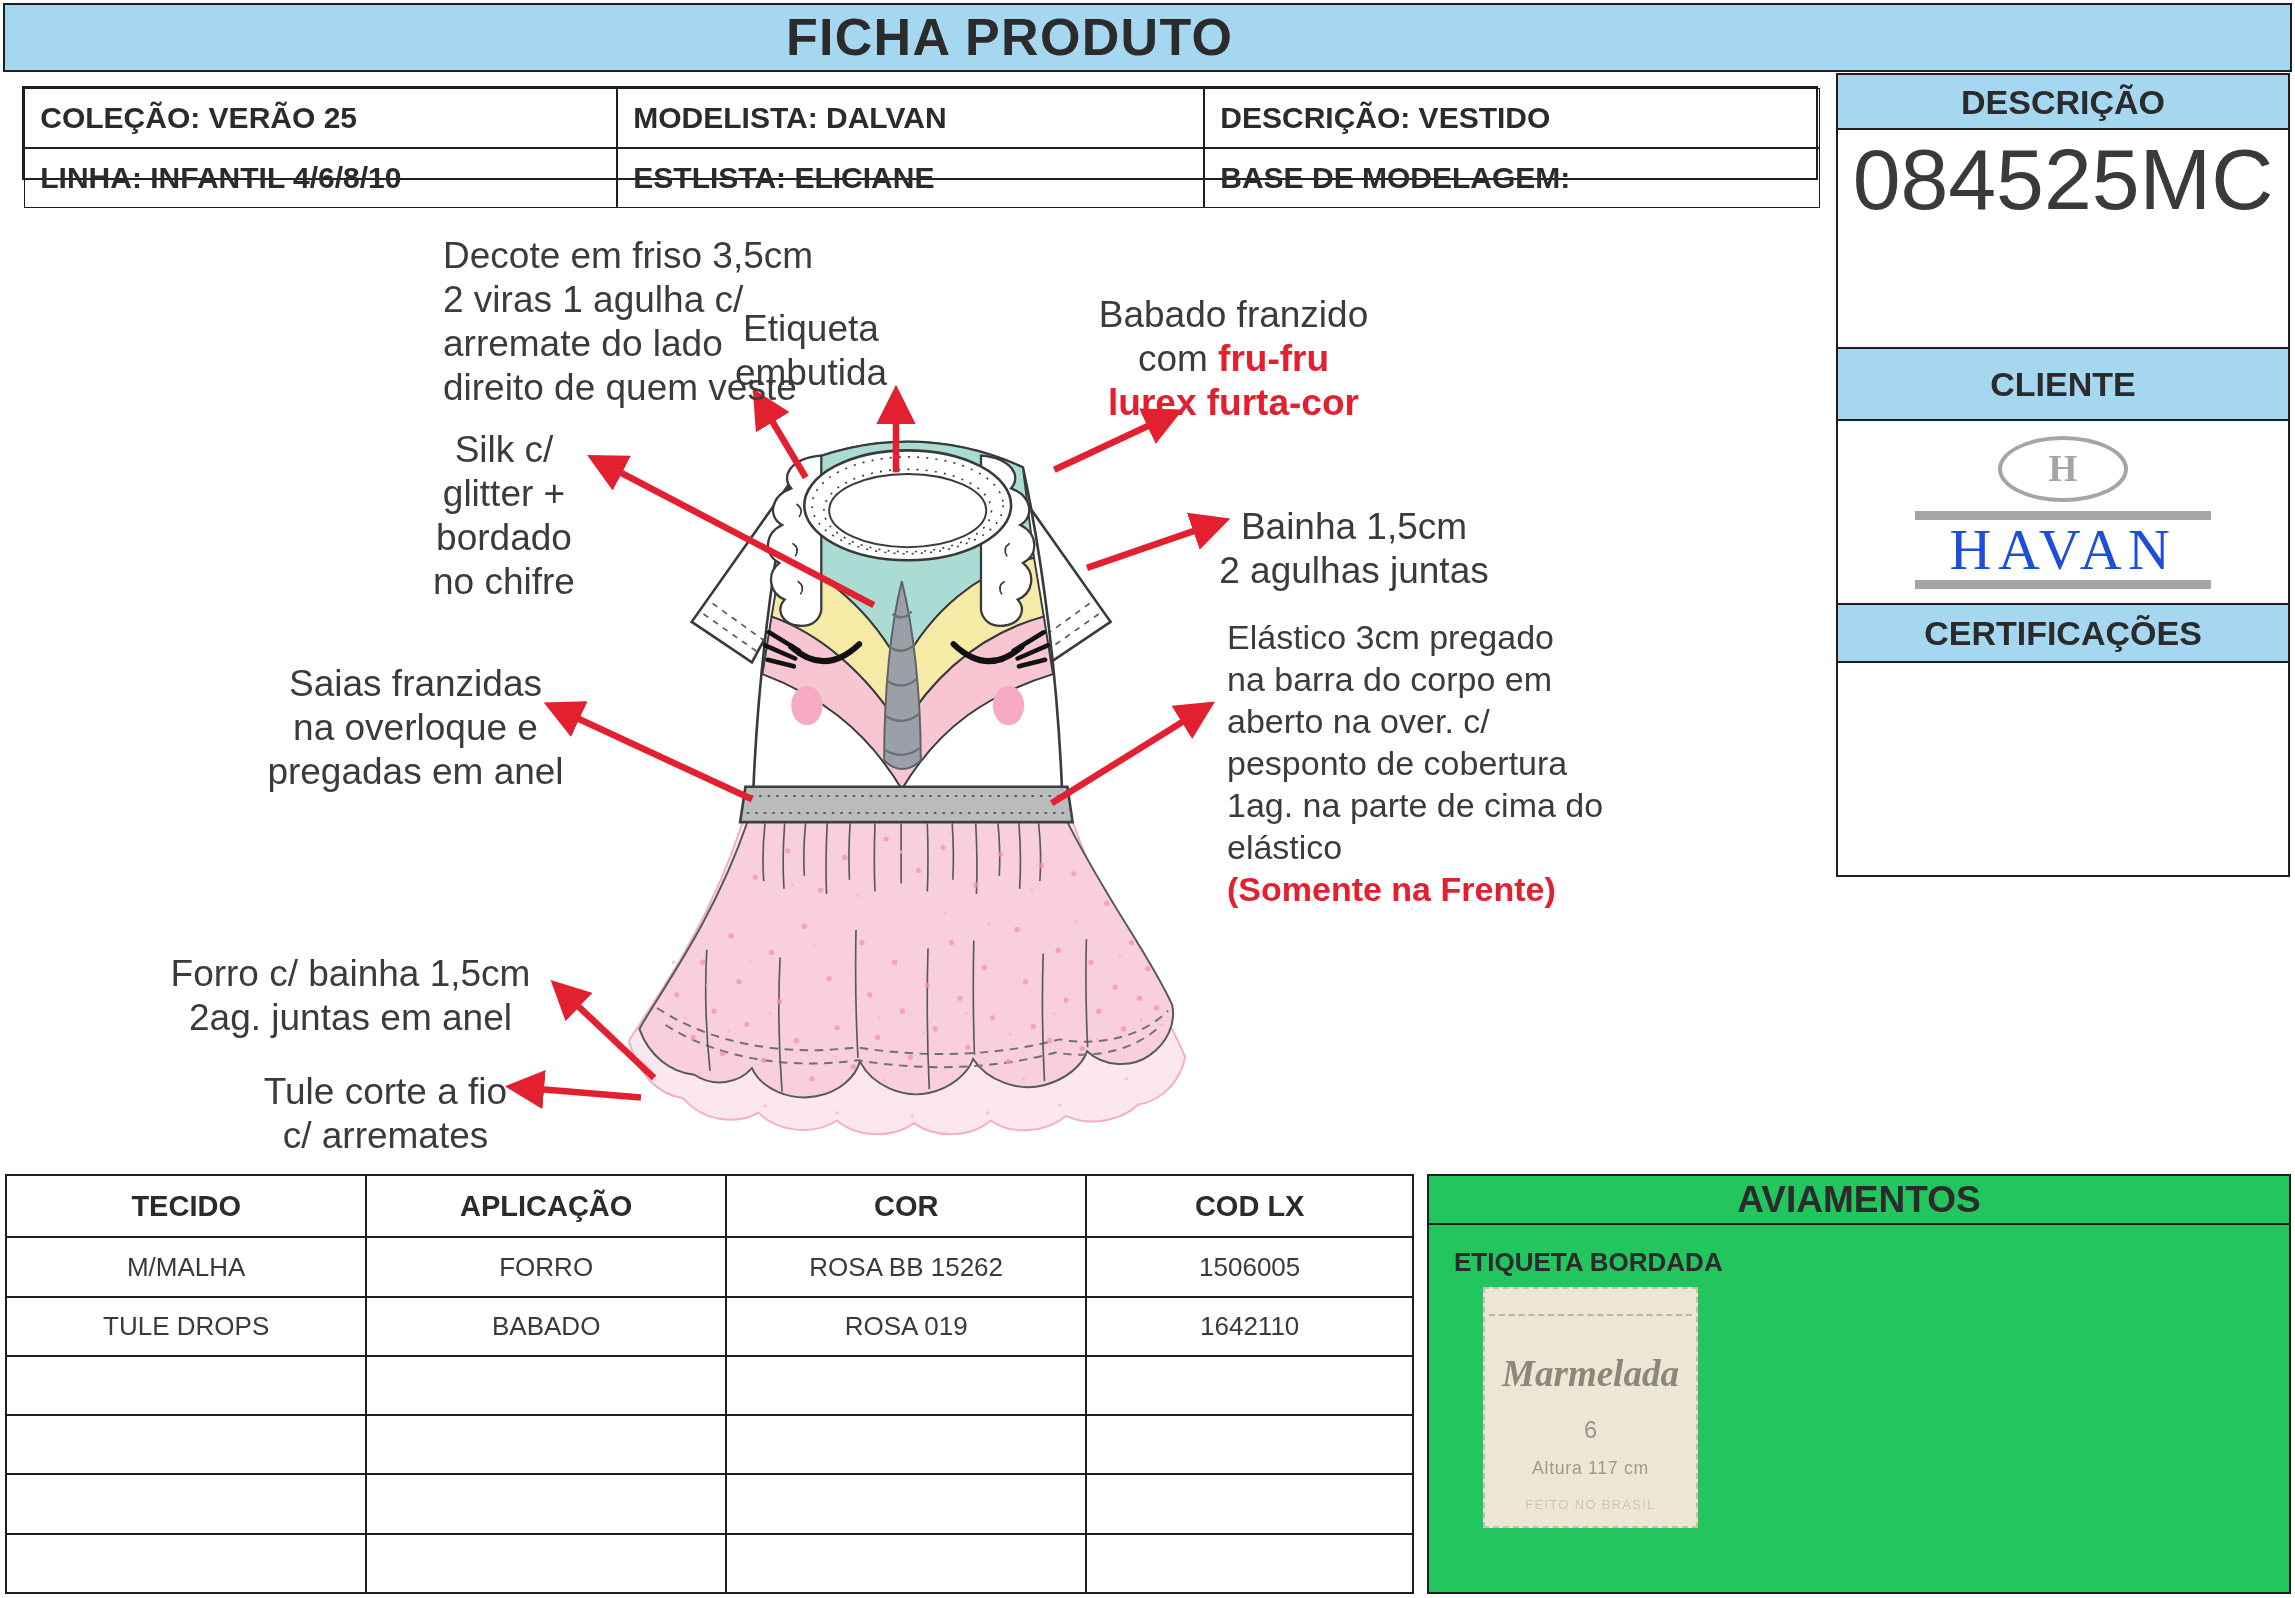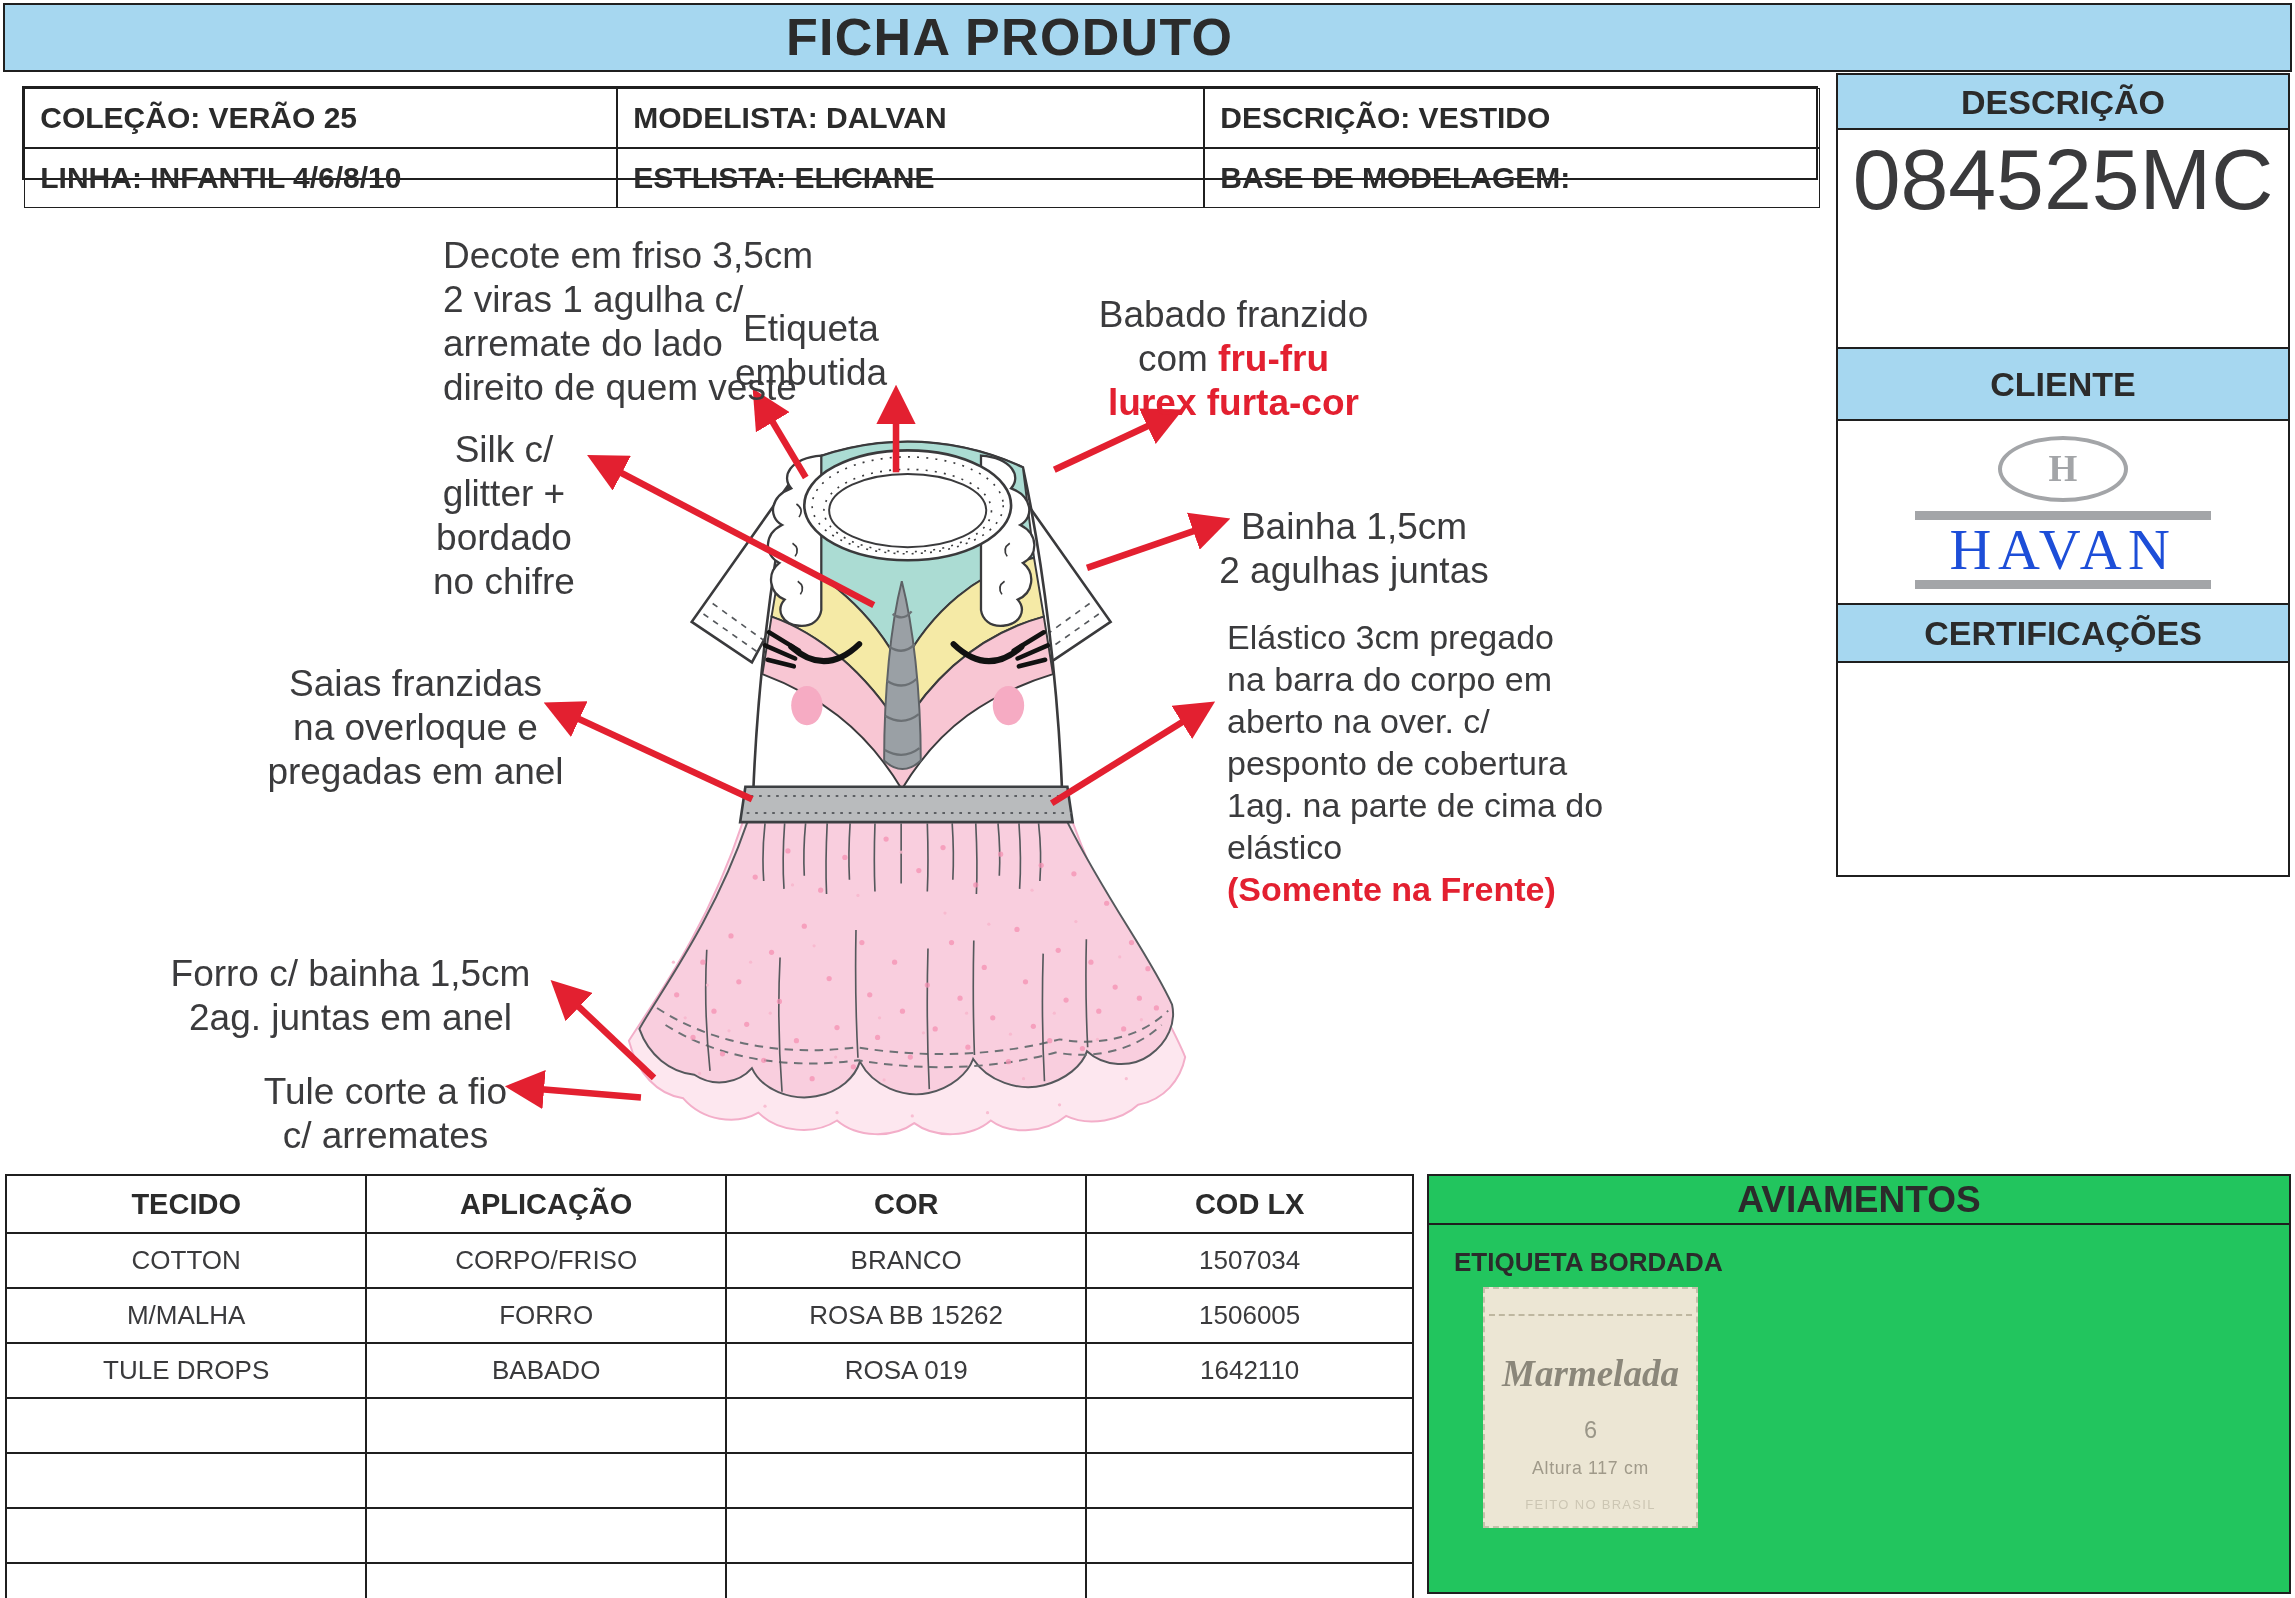--- a/index.html
+++ b/index.html
@@ -362,26 +362,20 @@
       <col style="width:327px">
     </colgroup>
   <tbody>
       <tr>
     <th>TECIDO</th>
     <th>APLICAÇÃO</th>
     <th>COR</th>
     <th>COD LX</th>
   </tr>
   <tr>
-        <td>COTTON</td>
-        <td>CORPO/FRISO</td>
-        <td>BRANCO</td>
-        <td>1507034</td>
-      </tr>
-  <tr>
         <td>M/MALHA</td>
         <td>FORRO</td>
         <td>ROSA BB 15262</td>
         <td>1506005</td>
       </tr>
   <tr>
         <td>TULE DROPS</td>
         <td>BABADO</td>
         <td>ROSA 019</td>
         <td>1642110</td>

